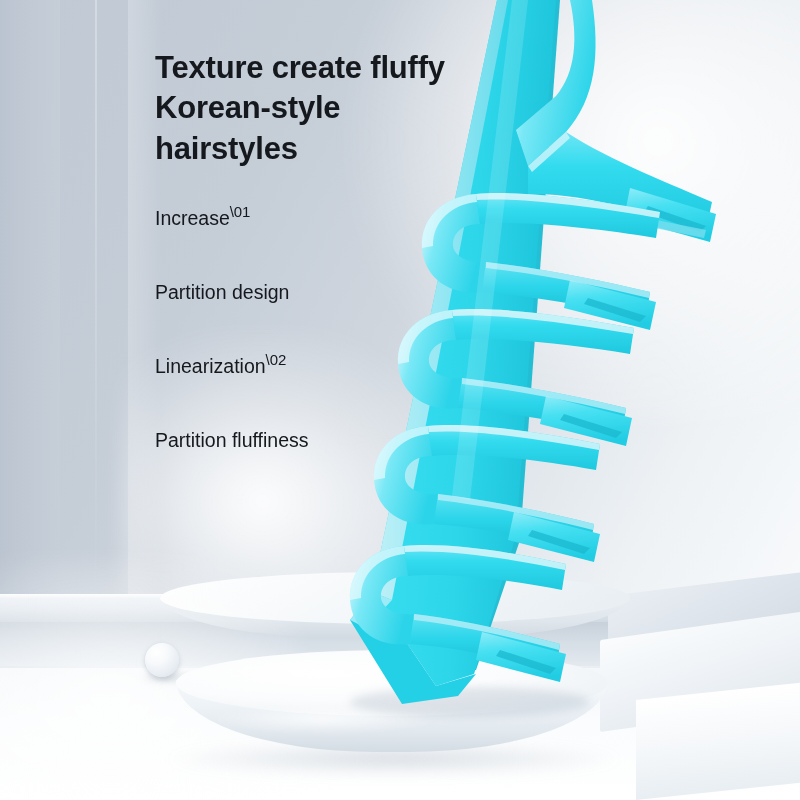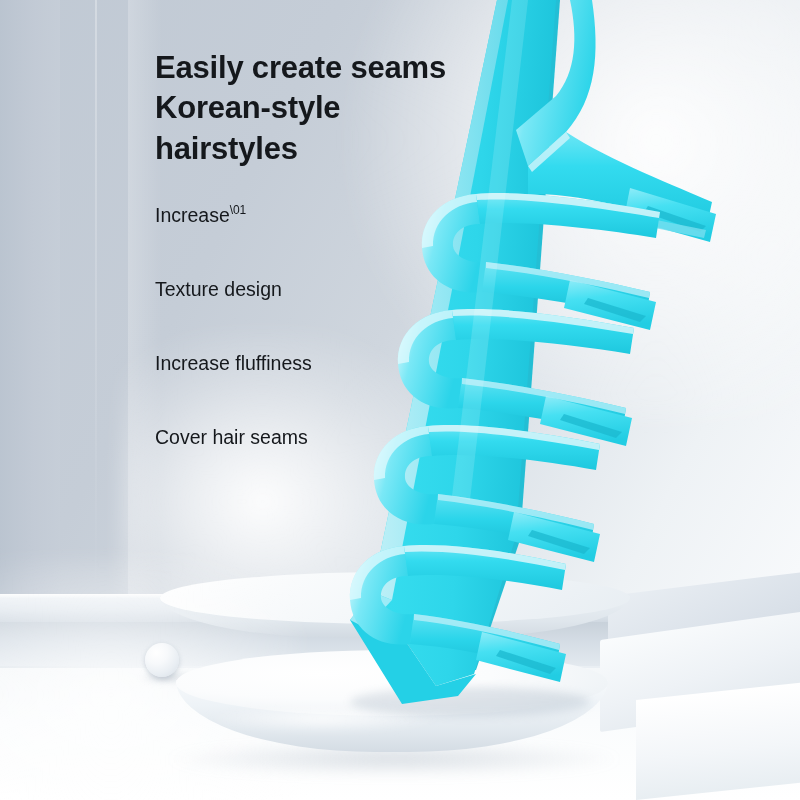--- a/index.html
+++ b/index.html
@@ -83,21 +83,21 @@
 
   
   #product{position:absolute;left:0;top:-20px;width:800px;height:820px;}
 
   
   .headline{position:absolute;left:155px;top:48px;width:330px;
     font-size:31px;font-weight:700;line-height:1.30;color:#15181c;
     letter-spacing:-.2px;}
   .feature-list{position:absolute;left:155px;top:204px;width:300px;}
   .feature{font-size:19.5px;color:#15181c;height:74px;line-height:1;white-space:nowrap;}
-  .feature sup{font-size:12px;font-weight:400;vertical-align:super;letter-spacing:-.1px;}
+  .feature sup{font-size:15px;font-weight:400;vertical-align:super;letter-spacing:-.1px;}
 </style>
 </head>
 <body>
 
 <div id="stage">
 
   <div class="bg-base"></div>
   <div class="bg-wall-left"></div>
   <div class="bg-seam-a"></div>
   <div class="bg-seam-b"></div>
@@ -245,22 +245,22 @@
         <path d="M414,634 C464,640 516,652 560,664 L559,670 C516,658 464,646 414,640 Z" fill="#b6eef8" opacity=".8"></path>
         <path d="M350,620 C348,590 372,568 404,566 L405,574 C380,576 360,594 361,618 Z" fill="#e2fafd" opacity=".75"></path>
       </g>
 
       <g opacity="0.5">
         <path d="M512,20 L528,20 L470,520 L452,516 Z" fill="#ffffff" opacity="0.28"></path>
       </g>
     </svg>
   </div>
 
-  <div class="headline">Easily create seams Korean-style hairstyles</div>
+  <div class="headline">Texture create fluffy Korean-style hairstyles</div>
 
   <div class="feature-list">
     <div class="feature"><span>Increase</span><sup>\01</sup></div>
-    <div class="feature"><span>Texture design</span><sup></sup></div>
-    <div class="feature"><span>Increase fluffiness</span><sup></sup></div>
-    <div class="feature"><span>Cover hair seams</span><sup></sup></div>
+    <div class="feature"><span>Partition design</span><sup></sup></div>
+    <div class="feature"><span>Linearization</span><sup>\02</sup></div>
+    <div class="feature"><span>Partition fluffiness</span><sup></sup></div>
   </div>
 
 </div>
 
 </body></html>

